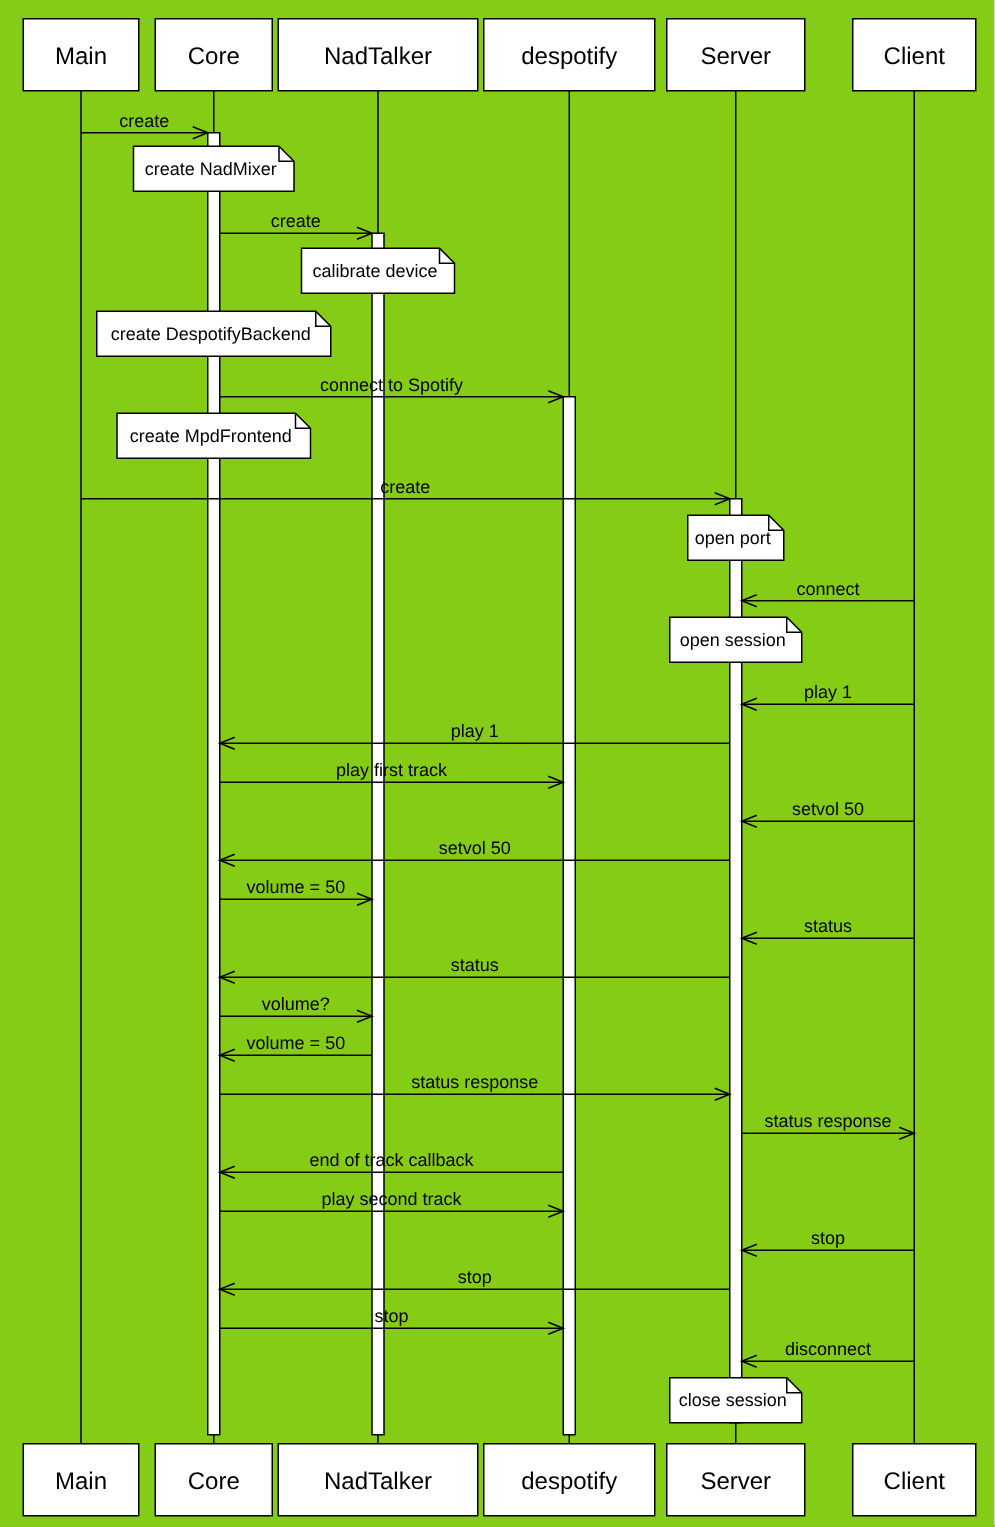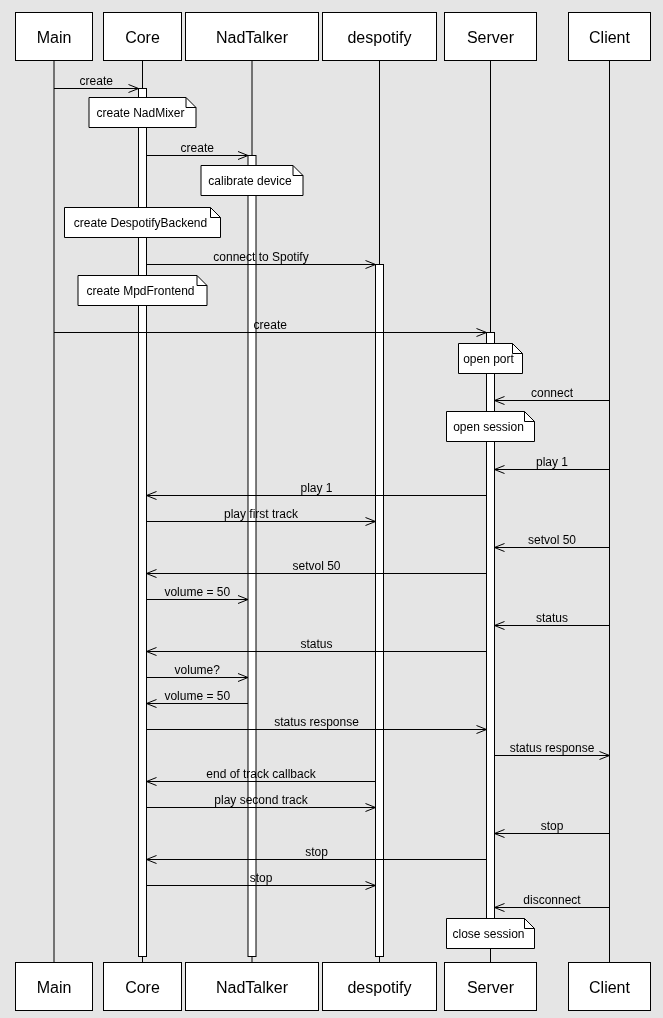--- a/index.html
+++ b/index.html
@@ -4,21 +4,21 @@
 <style>
   html, body {
     margin: 0;
     padding: 0;
     background: #ffffff;
   }
   #diagram-page {
     position: relative;
     width: 663px;
     height: 1018px;
-    background: #e5e5e5;
+    background: #84cc16;
     font-family: "Liberation Sans", sans-serif;
     overflow: hidden;
   }
   #seq-canvas {
     display: block;
   }
   #seq-canvas text {
     font-family: "Liberation Sans", sans-serif;
   }
 </style>

